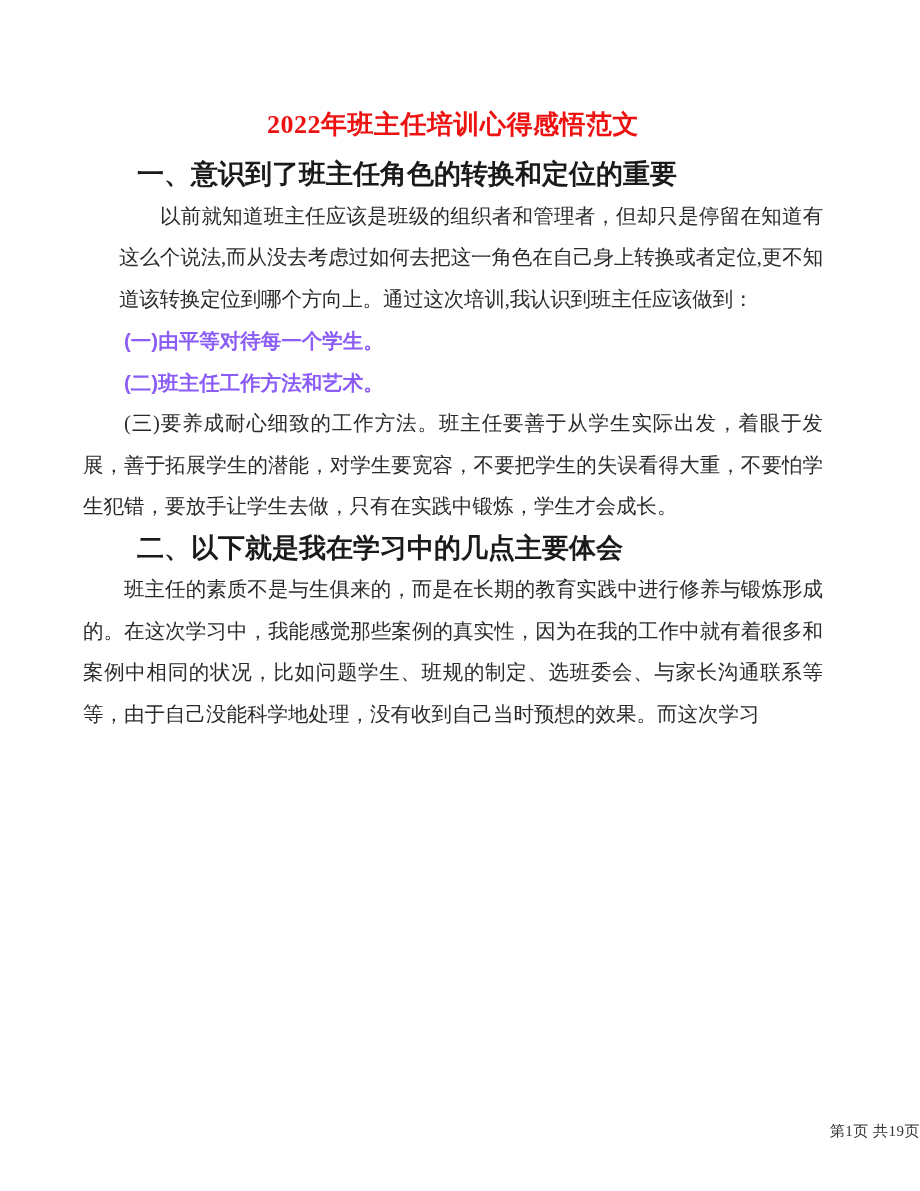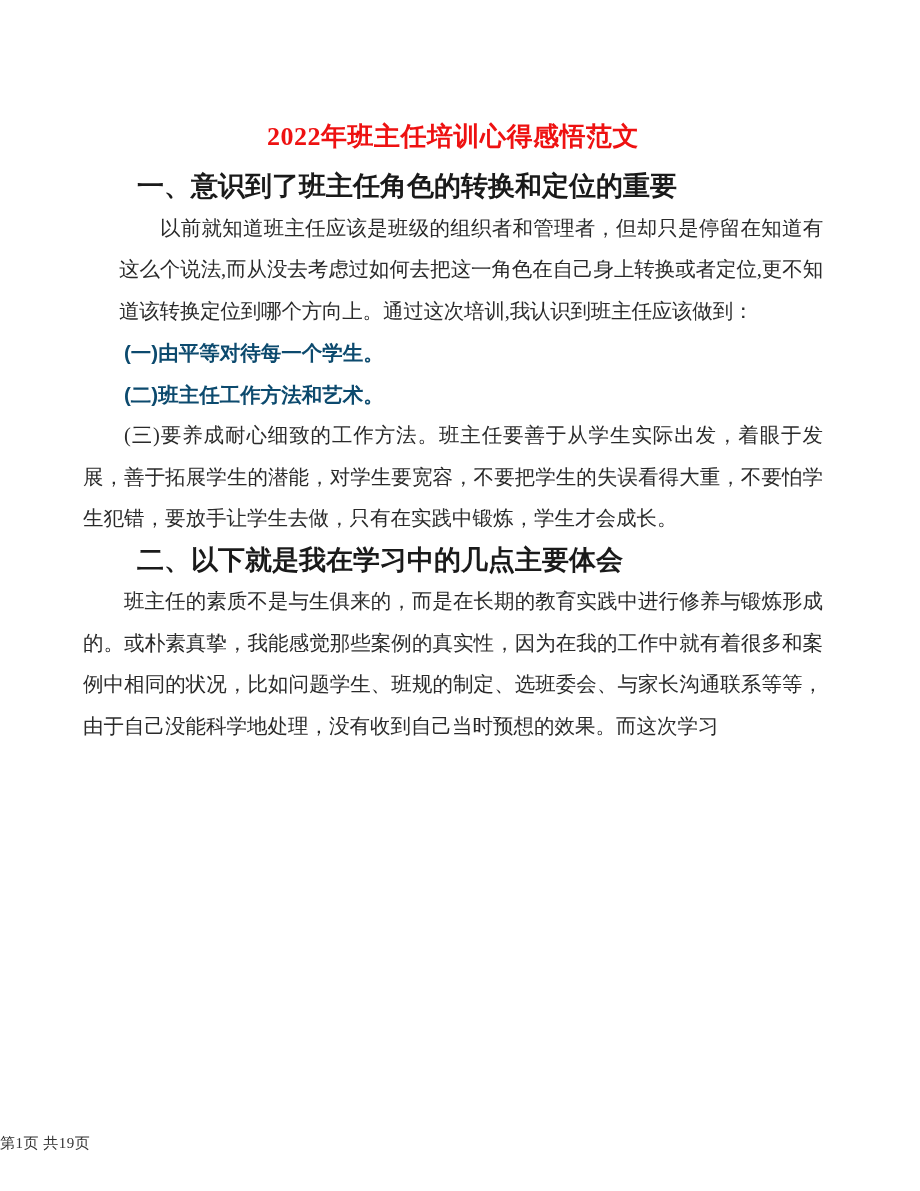--- a/index.html
+++ b/index.html
@@ -11,21 +11,21 @@
     width: 920px;
     height: 1191px;
     position: relative;
     font-family: "Liberation Serif", "DejaVu Serif", serif;
     overflow: hidden;
   }
 
   .page {
     position: absolute;
     left: 0;
-    top: 16px;
+    top: 4px;
     width: 920px;
     height: 1115px;
     background: #ffffff;
   }
 
   .content {
     position: absolute;
     left: 83px;
     top: 100px;
     width: 740px;
@@ -65,33 +65,33 @@
     color: #1a1a1a;
     margin: 0;
     font-weight: bold;
     text-indent: 2em;
     font-family: "Liberation Sans", "DejaVu Sans", sans-serif;
   }
 
   .subitem {
     font-size: 20.5px;
     line-height: 41.5px;
-    color: #0c4a6e;
+    color: #8b5cf6;
     margin: 0;
     font-weight: bold;
     text-indent: 2em;
     font-family: "Liberation Sans", "DejaVu Sans", sans-serif;
   }
 
   .footer {
     position: absolute;
     left: 0;
     top: 1118px;
     width: 920px;
-    text-align: left;
+    text-align: right;
     font-size: 15px;
     color: #333333;
     font-family: "Liberation Serif", "DejaVu Serif", serif;
     letter-spacing: 0.5px;
   }
 </style>
 </head>
 <body>
 
 <div class="page">
@@ -106,21 +106,21 @@
     <p class="para tight">以前就知道班主任应该是班级的组织者和管理者，但却只是停留在知道有这么个说法,而从没去考虑过如何去把这一角色在自己身上转换或者定位,更不知道该转换定位到哪个方向上。通过这次培训,我认识到班主任应该做到：</p>
 
     <p class="subitem">(一)由平等对待每一个学生。</p>
 
     <p class="subitem">(二)班主任工作方法和艺术。</p>
 
     <p class="para">(三)要养成耐心细致的工作方法。班主任要善于从学生实际出发，着眼于发展，善于拓展学生的潜能，对学生要宽容，不要把学生的失误看得大重，不要怕学生犯错，要放手让学生去做，只有在实践中锻炼，学生才会成长。</p>
 
     <p class="heading">二、以下就是我在学习中的几点主要体会</p>
 
-    <p class="para">班主任的素质不是与生俱来的，而是在长期的教育实践中进行修养与锻炼形成的。或朴素真挚，我能感觉那些案例的真实性，因为在我的工作中就有着很多和案例中相同的状况，比如问题学生、班规的制定、选班委会、与家长沟通联系等等，由于自己没能科学地处理，没有收到自己当时预想的效果。而这次学习</p>
+    <p class="para">班主任的素质不是与生俱来的，而是在长期的教育实践中进行修养与锻炼形成的。在这次学习中，我能感觉那些案例的真实性，因为在我的工作中就有着很多和案例中相同的状况，比如问题学生、班规的制定、选班委会、与家长沟通联系等等，由于自己没能科学地处理，没有收到自己当时预想的效果。而这次学习</p>
 
   </div>
 
   <div class="footer">
     <span>第1页 共19页</span>
   </div>
 
 </div>
 
 </body></html>

